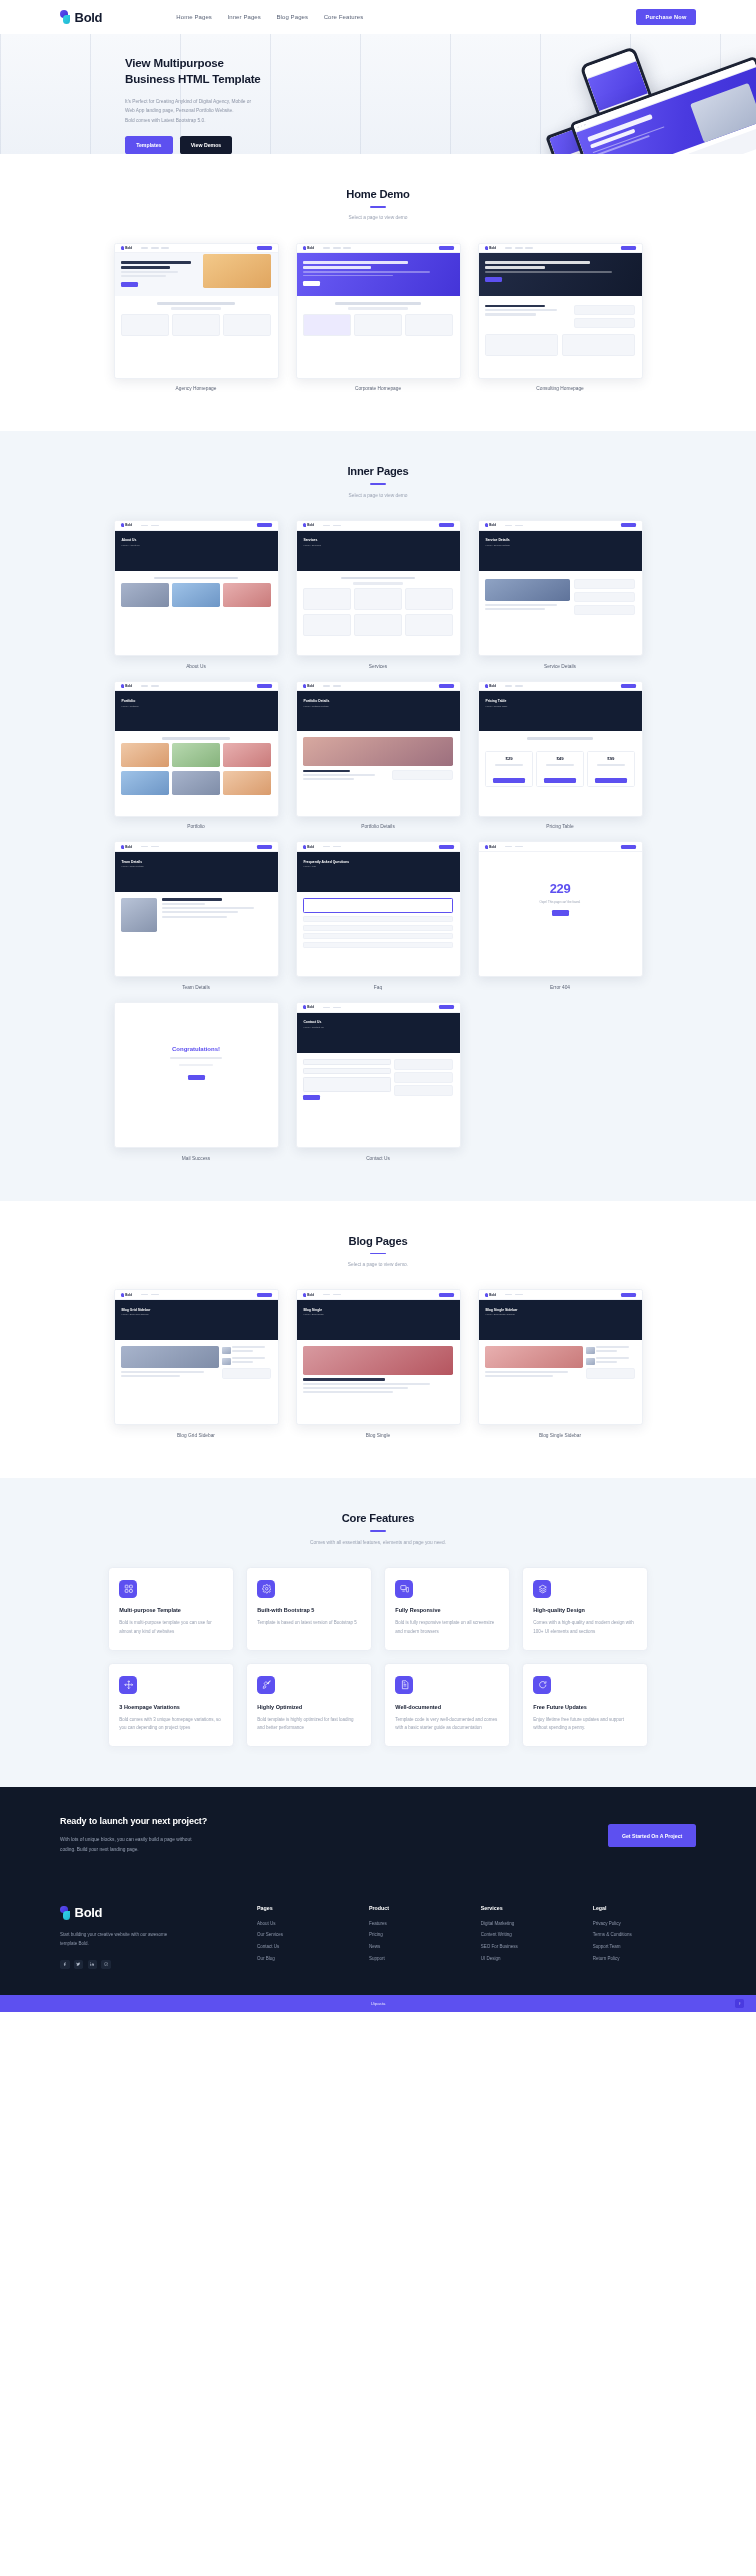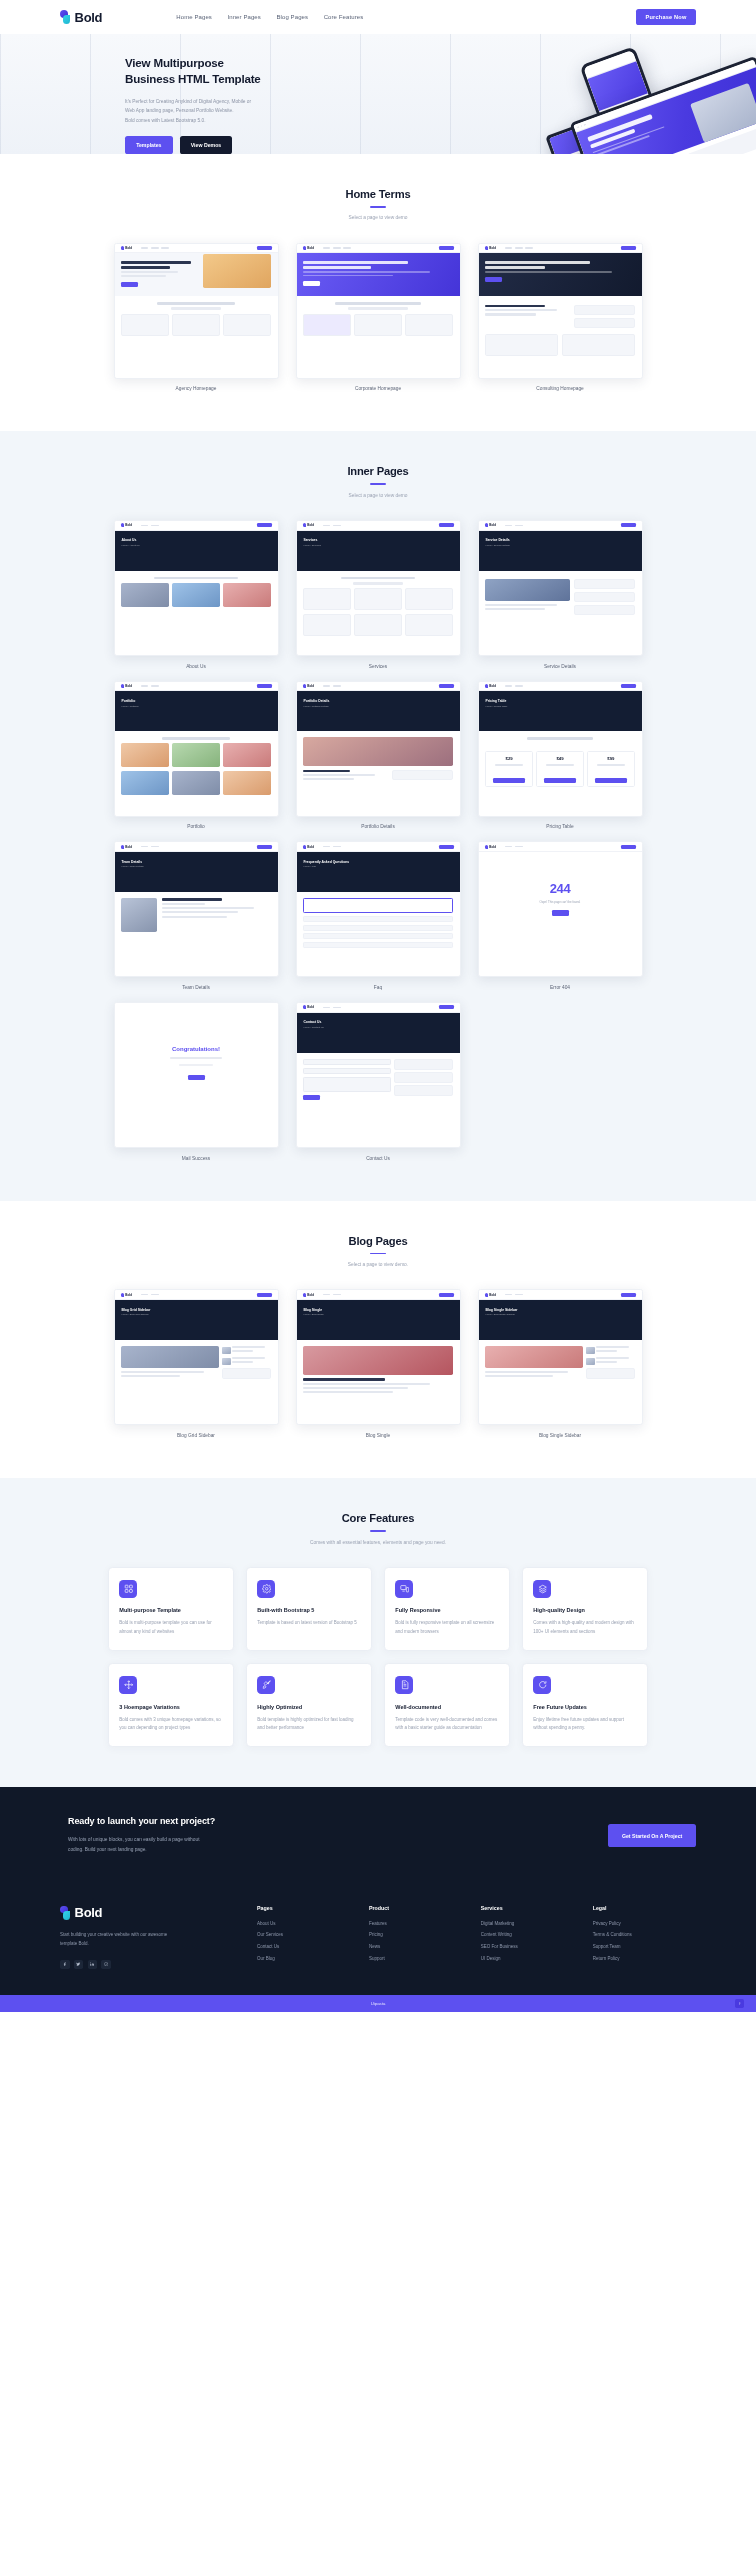--- a/index.html
+++ b/index.html
@@ -223,21 +223,21 @@
   }
   .feat-icon svg { width: 9.5px; height: 9.5px; fill: none; stroke: #fff; stroke-width: 1.7; }
   .feat-title { font-size: 5.5px; font-weight: 700; color: #131a2e; margin-bottom: 6px; }
   .feat-desc { font-size: 4.5px; line-height: 1.9; color: #99a1b2; }
 
   
   .cta {
     background: #101828; padding: 29px 60px 31px;
     display: flex; align-items: center;
   }
-  .cta-l { width: 309px; margin-left: 8px; }
+  .cta-l { width: 309px; }
   .cta-title { font-size: 9px; font-weight: 700; color:#fff; letter-spacing:-0.1px;}
   .cta-desc { font-size: 4.8px; line-height: 2.1; color: #99a3b6; margin-top: 8.6px; max-width: 258px;}
   .cta-btn {
     margin-left: auto; background:#5d50f0; color:#fff; border:none; border-radius:2.6px;
     font-size:5.2px; font-weight:700; padding: 8.6px 13.7px; cursor:pointer;
   }
 
   
   .footer { background:#101828; padding: 19px 60px 26px; display:flex; }
   .f-brand { width: 180px; }
@@ -353,21 +353,21 @@
               </div>
           </div>
         </div>
         <div class="lap-base"></div>
       </div>
     </div>
   </div>
 
   <div class="section sec-white">
     <div class="sec-head">
-      <div class="sec-title">Home Terms</div>
+      <div class="sec-title">Home Demo</div>
       <div class="sec-rule"></div>
       <div class="sec-sub">Select a page to view demo</div>
     </div>
 
     <div class="grid3">
 
       <div class="demo-item">
         <div class="demo-thumb">
           <div class="t-nav">
             <div class="t-logo">
@@ -769,21 +769,21 @@
                 <span class="m"></span>
                 <span class="tx">Bold</span>
               </div>
               <div class="t-menu">
                 <i></i>
                 <i></i>
               </div>
               <div class="t-btn"></div>
             </div>
           <div class="t-404">
-            <div class="num">244</div>
+            <div class="num">229</div>
             <div style="font-size:2.9px;color:#9aa2b3;">Oops! This page can't be found.</div>
             <div class="t-pill" style="margin-top:3.4px;"></div>
           </div>
         </div>
         <div class="demo-label">Error 404</div>
       </div>
 
       <div class="demo-item">
         <div class="demo-thumb tall">
           <div class="t-success">

